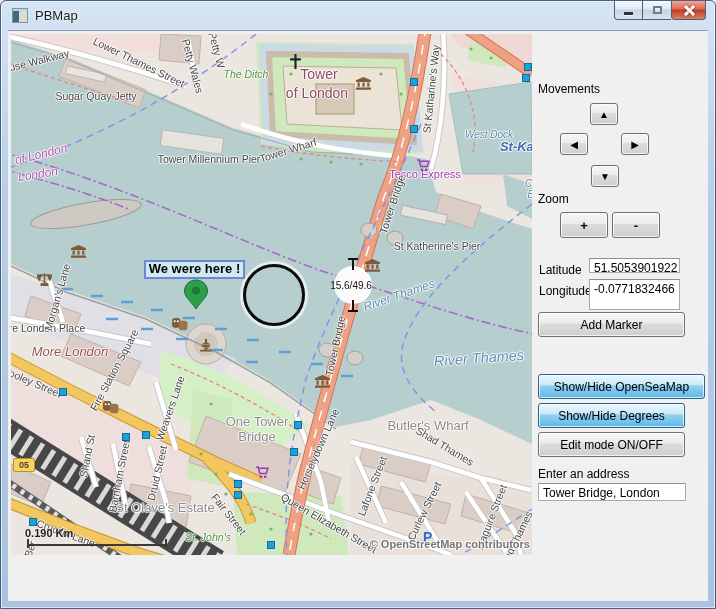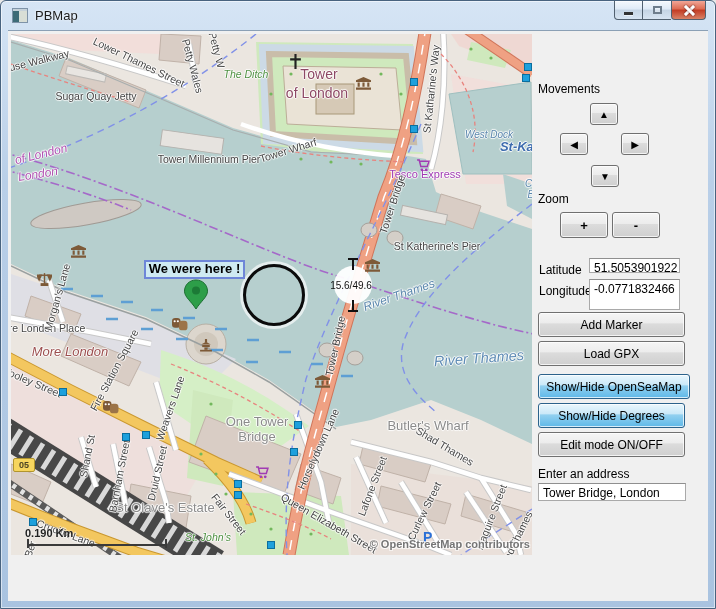--- a/index.html
+++ b/index.html
@@ -411,22 +411,21 @@
       <div class="plabel" style="left:0;top:110px;">Zoom</div>
       <div class="btn zoombtn" style="left:22px;top:130px;">+</div>
       <div class="btn zoombtn" style="left:74px;top:130px;">-</div>
 
       <div class="plabel" style="left:1px;top:181px;">Latitude</div>
       <div class="tbox" style="left:51px;top:176px;width:91px;height:15px;">51.5053901922</div>
       <div class="plabel" style="left:1px;top:202px;">Longitude</div>
       <div class="tbox" style="left:51px;top:197px;width:91px;height:31px;">-0.0771832466</div>
 
       <div class="btn" style="left:0;top:230px;width:147px;height:25px;">Add Marker</div>
-      <div class="btn" style="left:0;top:259px;width:147px;height:25px;">Load GPX</div>
-      <div class="btn blue" style="left:0;top:292px;width:152px;height:25px;">Show/Hide OpenSeaMap</div>
+      <div class="btn blue" style="left:0;top:292px;width:167px;height:25px;">Show/Hide OpenSeaMap</div>
       <div class="btn blue" style="left:0;top:321px;width:147px;height:25px;">Show/Hide Degrees</div>
       <div class="btn" style="left:0;top:350px;width:147px;height:25px;">Edit mode ON/OFF</div>
 
       <div class="plabel" style="left:0;top:385px;">Enter an address</div>
       <div class="tbox" style="left:0;top:401px;width:148px;height:18px;">Tower Bridge, London</div>
     </div>
 
   </div>
 </div>
 

